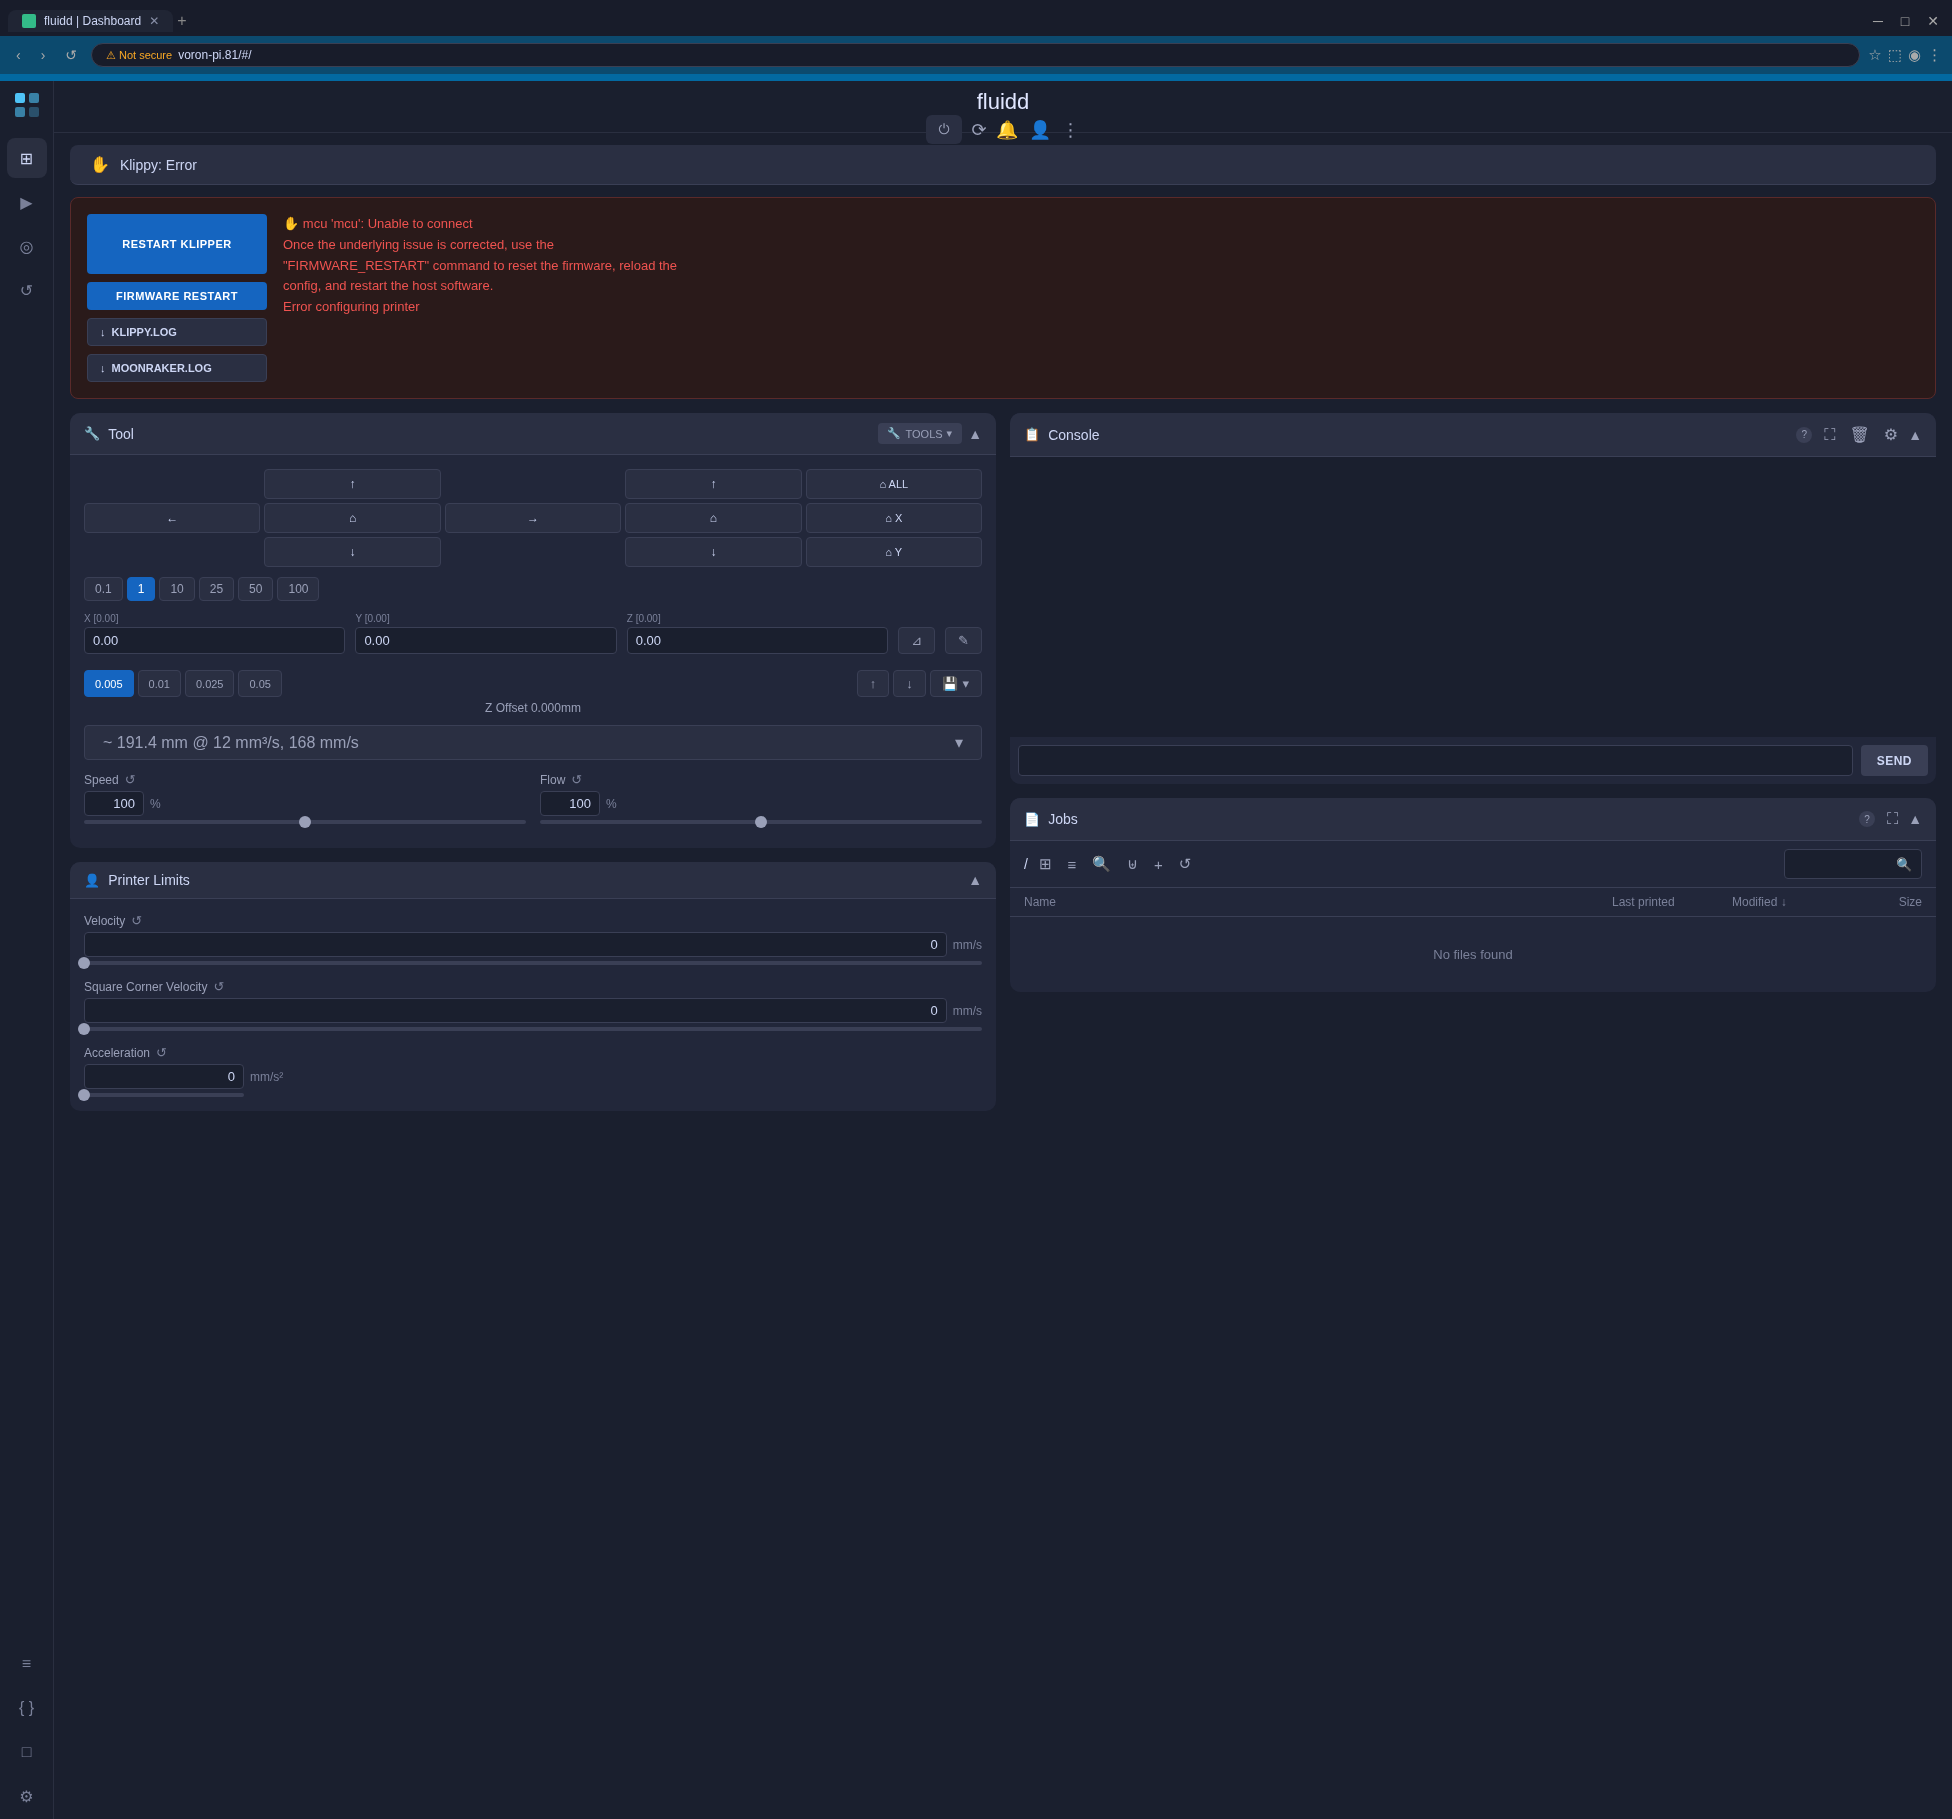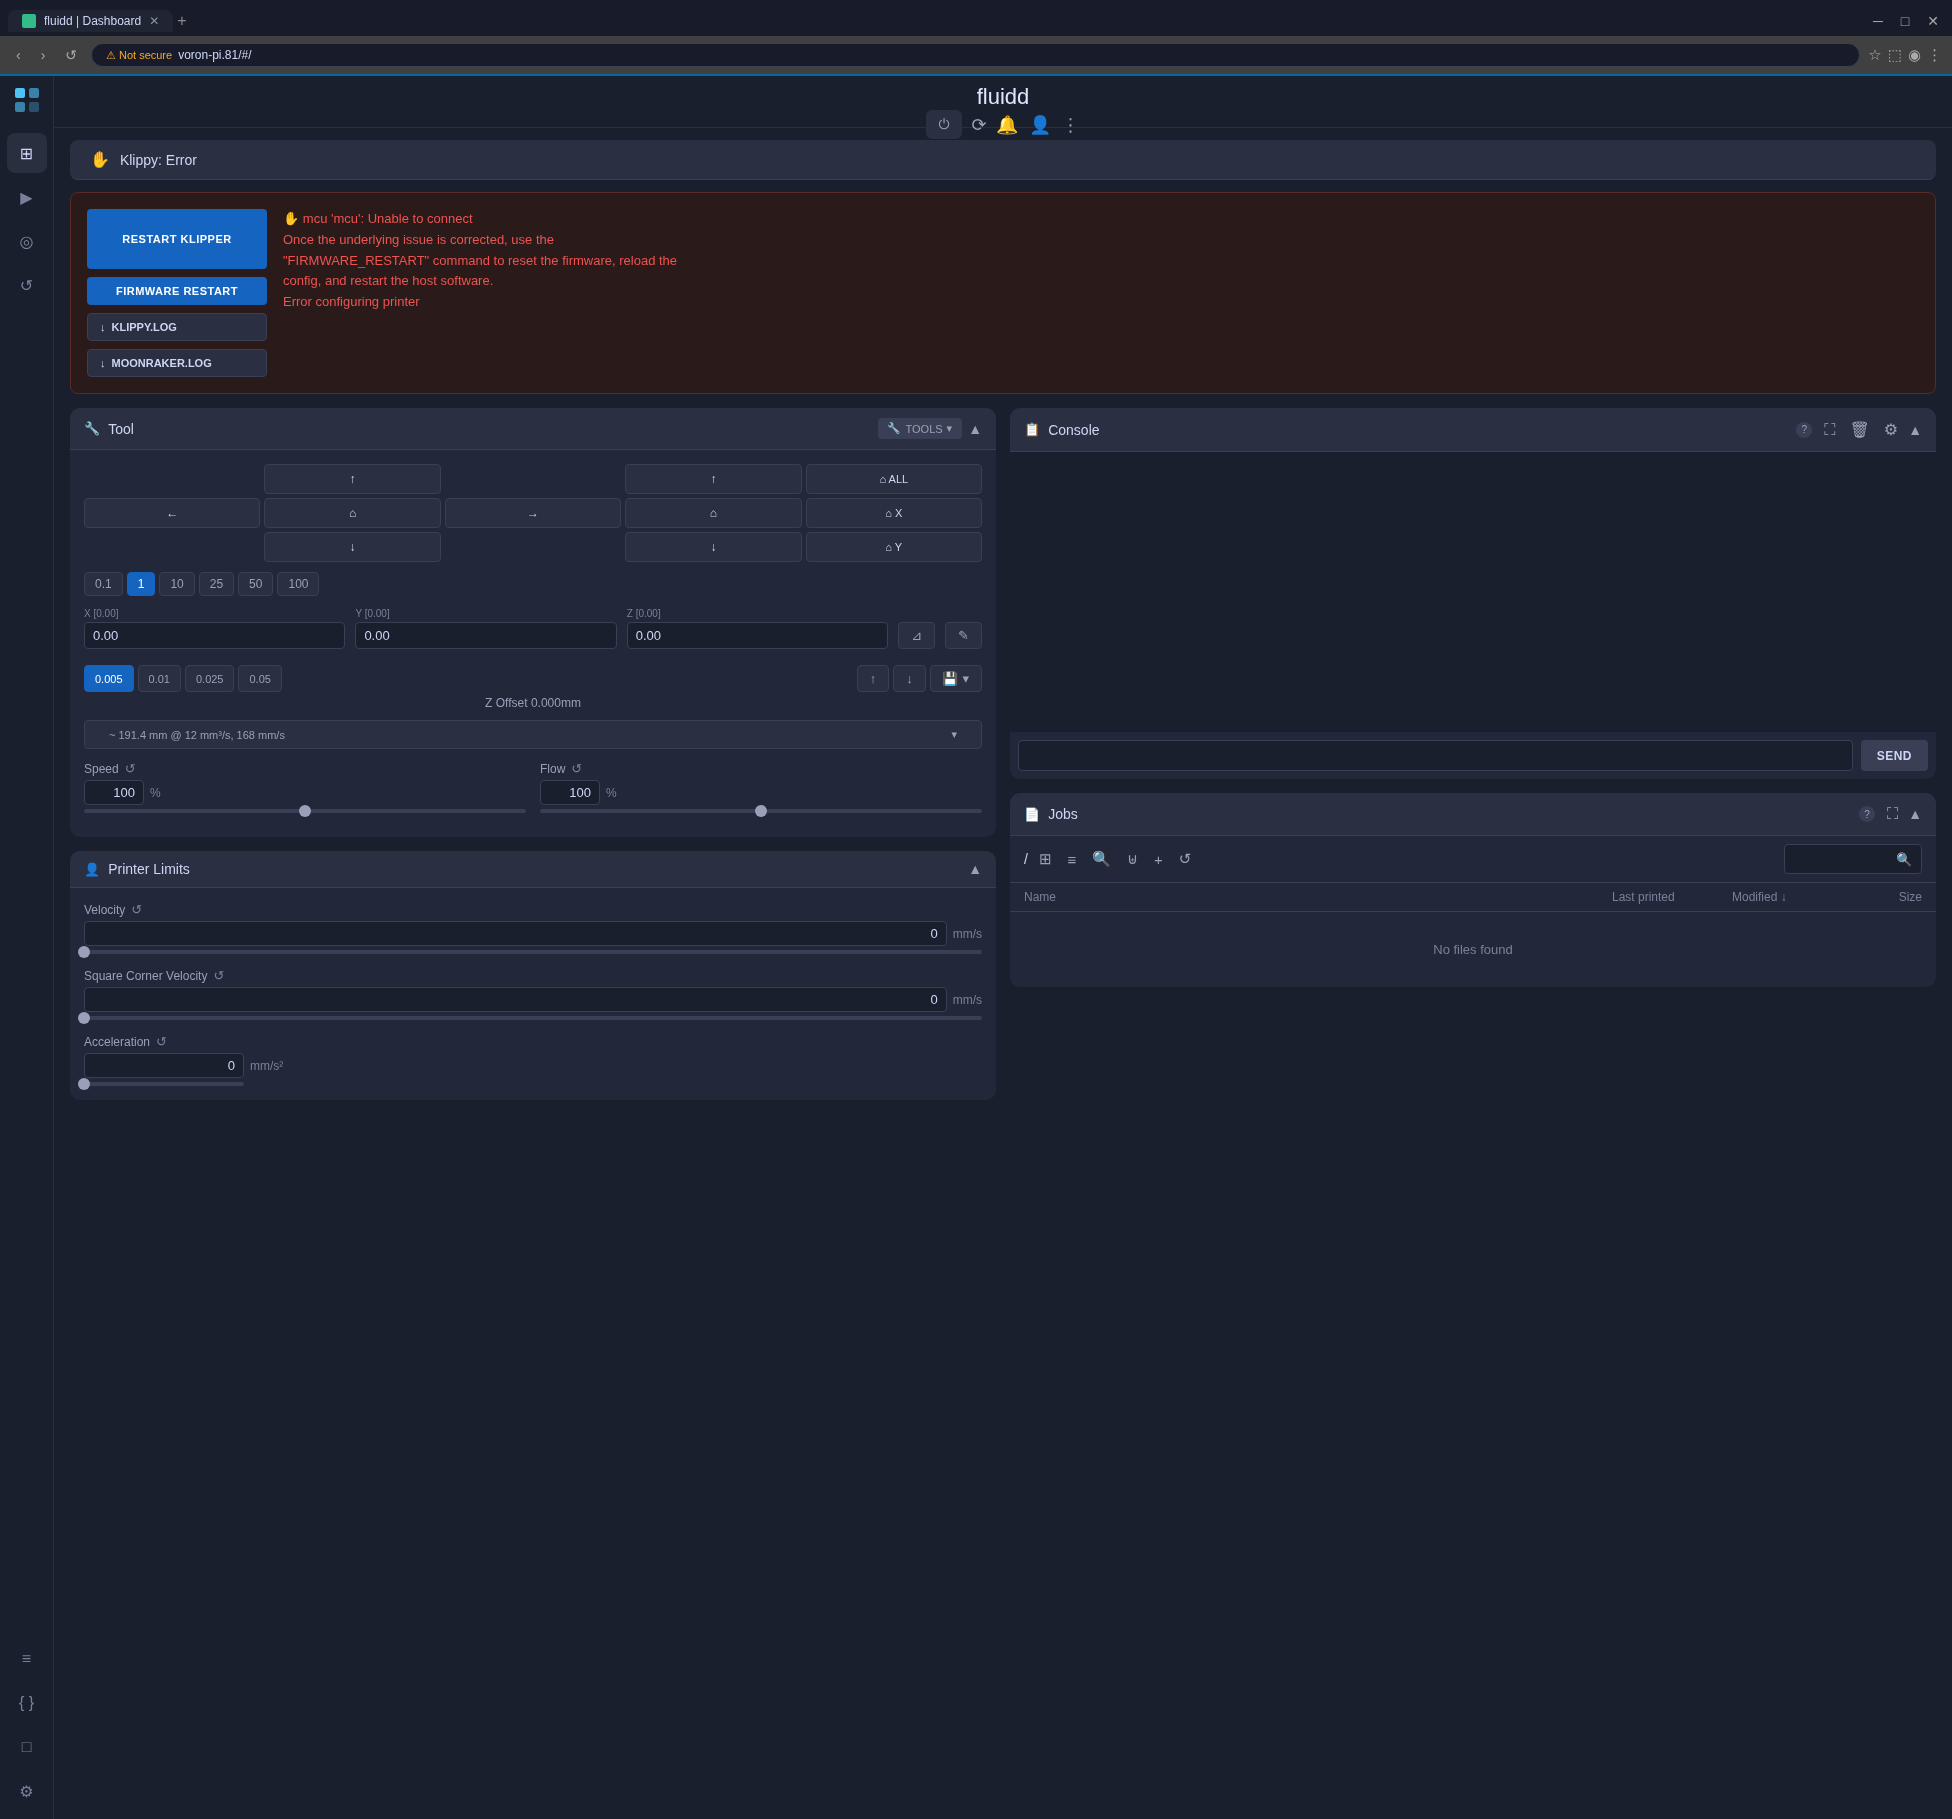--- a/index.html
+++ b/index.html
@@ -7,22 +7,22 @@
       background: #1a1f2e;
       color: #cdd6f4;
       font-family: 'Segoe UI', Arial, sans-serif;
       font-size: 13px;
       height: 100vh;
       overflow: hidden;
     }
 
     
     .browser-chrome {
-      background: #404040;
-      border-bottom: 2px solid #0369a1;
+      background: #0c4a6e;
+      border-bottom: 7px solid #0369a1;
     }
     .browser-tab-bar {
       display: flex;
       align-items: center;
       padding: 6px 8px 0;
       background: #181c2a;
       height: 36px;
     }
     .browser-tab {
       background: #202534;
@@ -393,22 +393,22 @@
     .z-offset-label {
       text-align: center;
       color: #9aa0b8;
       font-size: 12px;
       margin-bottom: 10px;
     }
     .extrusion-info {
       background: #2a2f42;
       border: 1px solid #3a3f55;
       border-radius: 4px;
-      padding: 7px 24px;
-      font-size: 11px;
+      padding: 7px 18px;
+      font-size: 16px;
       color: #9aa0b8;
       margin-bottom: 12px;
       display: flex;
       align-items: center;
       justify-content: space-between;
     }
 
     .speed-flow-row {
       display: grid;
       grid-template-columns: 1fr 1fr;

